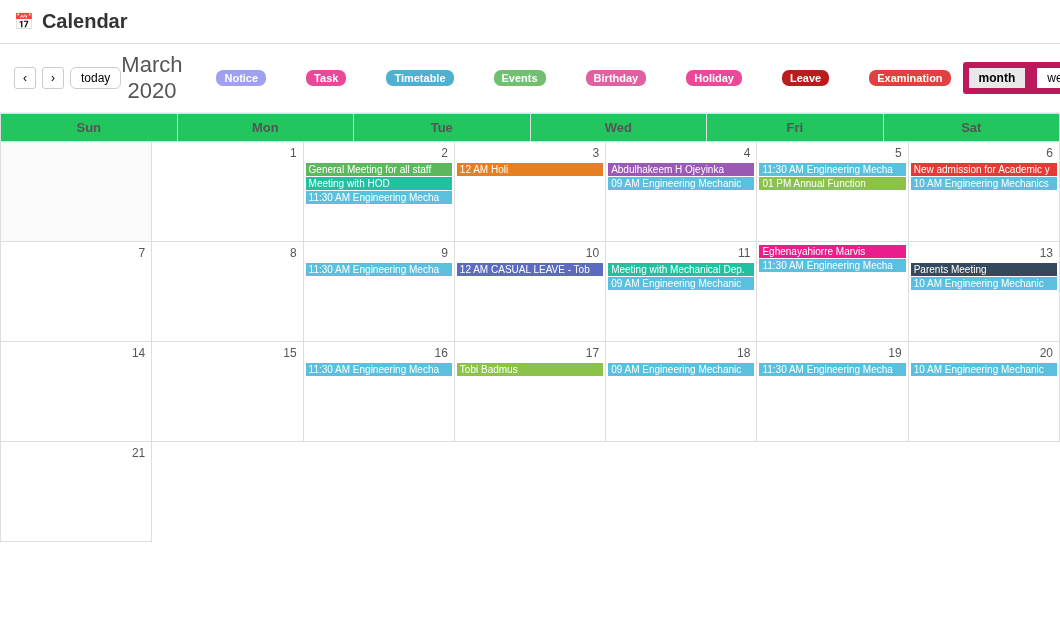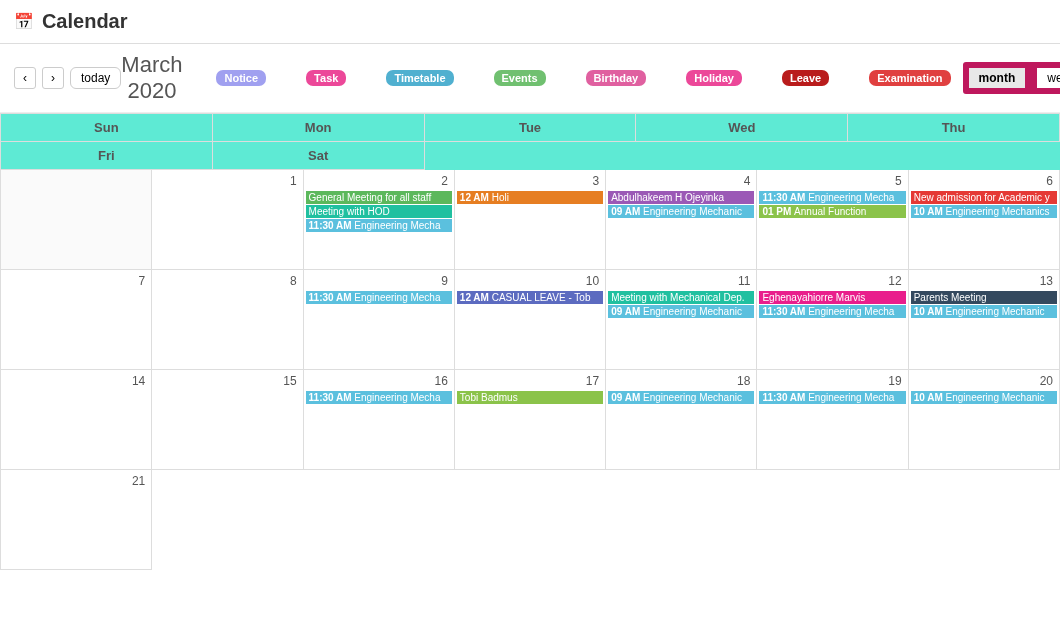--- a/index.html
+++ b/index.html
@@ -26,30 +26,30 @@
     .today-btn { border: 1px solid #ccc; background: #fff; padding: 3px 10px; cursor: pointer; border-radius: 6px; font-size: 12px; }
 
     .view-controls { display: flex; margin-left: auto; }
     .view-btn { border: 6px solid #be185d; background: #fff; padding: 3px 10px; cursor: pointer; font-size: 12px; }
     .view-btn.active { background: #e8e8e8; font-weight: bold; }
     .view-btn:first-child { border-radius: 3px 0 0 3px; }
     .view-btn:last-child { border-radius: 0 3px 3px 0; }
     .month-title { font-size: 22px; font-weight: normal; color: #555; text-align: center; flex: 1; }
 
     .calendar { width: 100%; border-top: 1px solid #ddd; border-left: 1px solid #ddd; }
-    .day-headers { display: grid; grid-template-columns: repeat(5, 1fr); background: #5eead4; }
+    .day-headers { display: grid; grid-template-columns: repeat(6, 1fr); background: #22c55e; }
     .day-header { text-align: center; padding: 6px 0; font-size: 13px; font-weight: bold; color: #555; border-right: 1px solid #ddd; border-bottom: 1px solid #ddd; }
 
     .calendar-grid { display: grid; grid-template-columns: repeat(7, 1fr); }
     .cal-cell { border-right: 1px solid #ddd; border-bottom: 1px solid #ddd; min-height: 100px; vertical-align: top; padding: 2px; position: relative; }
     .cal-cell.other-month { background: #fafafa; }
     .day-num { text-align: right; padding: 2px 4px; font-size: 12px; color: #555; }
 
     .event { padding: 1px 3px; margin: 1px 0; border-radius: 0; font-size: 10px; color: #fff; white-space: nowrap; overflow: hidden; text-overflow: ellipsis; cursor: pointer; }
-    .event .event-time { font-weight: bold; }
+    .event .event-time { font-weight: normal; }
     .ev-green { background: #5cb85c; }
     .ev-blue { background: #5bc0de; }
     .ev-teal { background: #20c0a0; }
     .ev-purple { background: #9b59b6; }
     .ev-orange { background: #e67e22; }
     .ev-dark { background: #34495e; }
     .ev-pink { background: #e91e8c; }
     .ev-red { background: #e53935; }
     .ev-indigo { background: #5c6bc0; }
     .ev-lime { background: #8bc34a; }
@@ -90,21 +90,20 @@
     <button class="view-btn">week</button>
   </div>
 </div>
 
 <div class="calendar">
   <div class="day-headers">
     <div class="day-header">Sun</div>
     <div class="day-header">Mon</div>
     <div class="day-header">Tue</div>
     <div class="day-header">Wed</div>
-    <div class="day-header">Thu</div>
     <div class="day-header">Fri</div>
     <div class="day-header">Sat</div>
   </div>
 
   <div class="calendar-grid" id="calendar-grid">
   <div class="cal-cell other-month">
         <div class="day-num"></div>
       </div>
       <div class="cal-cell">
         <div class="day-num">1</div>
@@ -147,21 +146,20 @@
       <div class="cal-cell">
         <div class="day-num">10</div>
         <div class="event ev-indigo"><span class="event-time">12 AM </span>CASUAL LEAVE - Tob</div>
       </div>
       <div class="cal-cell">
         <div class="day-num">11</div>
         <div class="event ev-teal">Meeting with Mechanical Dep.</div>
         <div class="event ev-blue"><span class="event-time">09 AM </span>Engineering Mechanic</div>
       </div>
       <div class="cal-cell">
-        <div class="day-num">12</div>
         <div class="event ev-pink">Eghenayahiorre Marvis</div>
         <div class="event ev-blue"><span class="event-time">11:30 AM </span>Engineering Mecha</div>
       </div>
       <div class="cal-cell">
         <div class="day-num">13</div>
         <div class="event ev-dark">Parents Meeting</div>
         <div class="event ev-blue"><span class="event-time">10 AM </span>Engineering Mechanic</div>
       </div>
       <div class="cal-cell">
         <div class="day-num">14</div>

